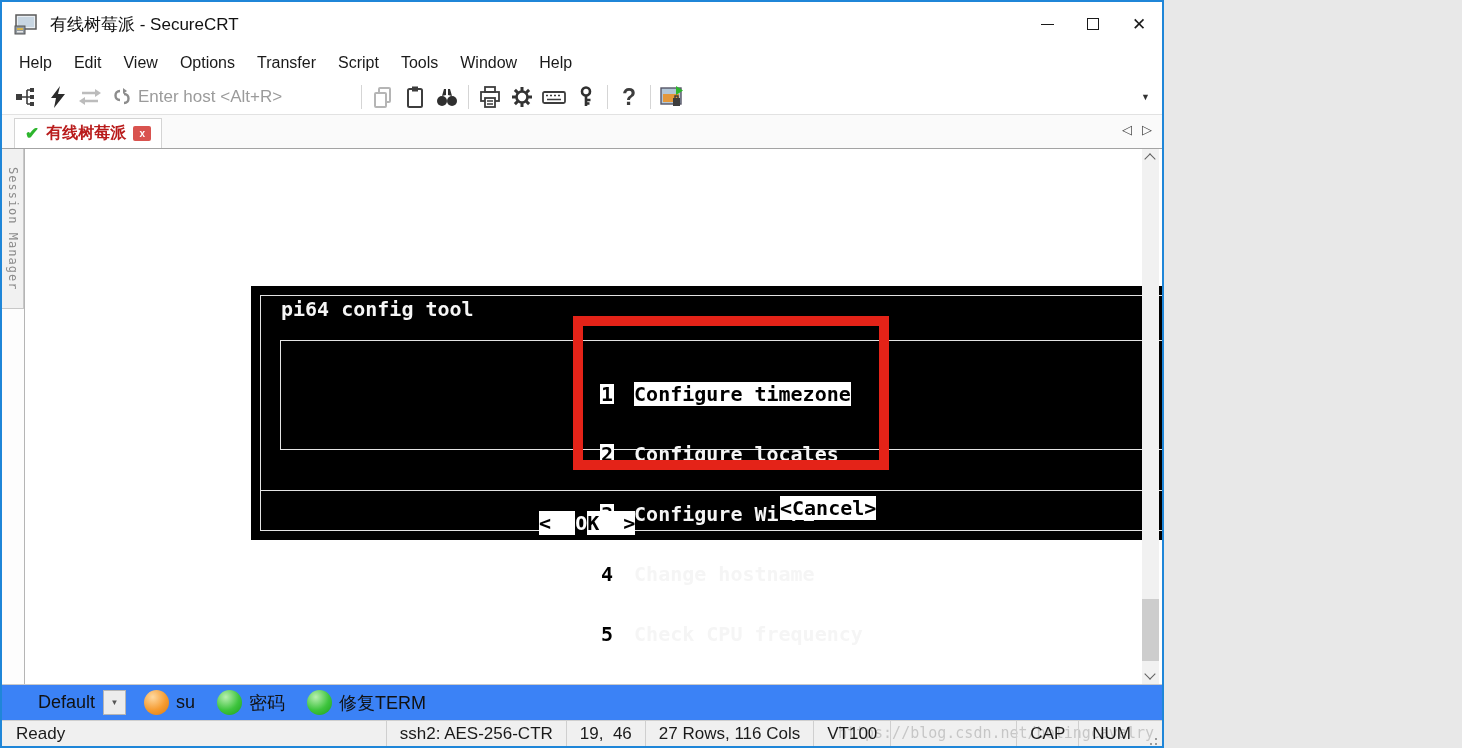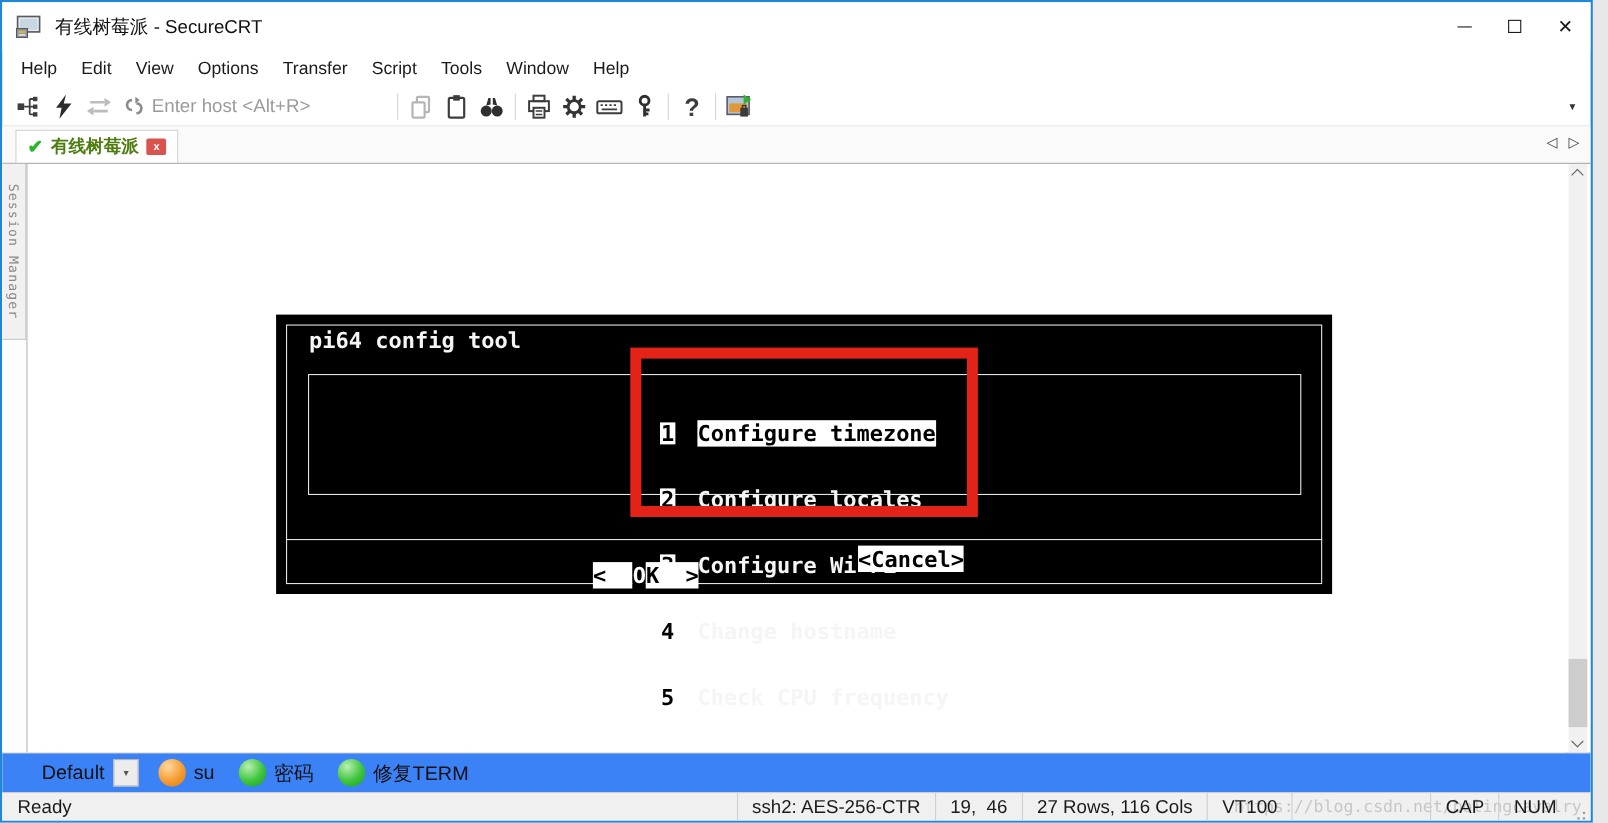--- a/index.html
+++ b/index.html
@@ -1,17 +1,17 @@
 <!DOCTYPE html>
 <html><head>
 <meta charset="utf-8">
 <style>
   * { margin:0; padding:0; box-sizing:border-box; }
   html,body { width:1462px; height:748px; background:#e8e8e8; font-family:"Liberation Sans", sans-serif; }
-  .window { position:relative; width:1448px; height:748px; background:#ffffff;
+  .window { position:relative; width:1164px; height:748px; background:#ffffff;
             border:2px solid #1f86d8; display:flex; flex-direction:column; overflow:hidden; }
 
   
   .titlebar { height:44px; display:flex; align-items:center; background:#ffffff; flex:0 0 auto; }
   .app-icon { margin-left:12px; width:26px; height:24px; position:relative; }
   .title-text { margin-left:10px; font-size:17px; color:#111; }
   .win-controls { margin-left:auto; display:flex; height:100%; }
   .wc { width:46px; display:flex; align-items:center; justify-content:center; cursor:default; }
   .wc-min i { display:block; width:13px; border-top:1.6px solid #1a1a1a; }
   .wc-max i { display:block; width:12px; height:12px; border:1.4px solid #1a1a1a; }
@@ -28,21 +28,21 @@
   .host-input { width:218px; border:none; outline:none; font-size:17px; color:#701a75; background:transparent; font-family:"Liberation Sans",sans-serif; }
   .host-input::placeholder { color:#9b9b9b; }
   .help-glyph { font-size:23px; font-weight:700; color:#3d3d3d; }
   .overflow-arrow { position:absolute; right:12px; top:12px; font-size:9px; color:#333; }
 
   
   .tabbar { height:33px; background:#fafafa; position:relative; flex:0 0 auto; }
   .session-tab { position:absolute; left:12px; bottom:0; height:30px; display:flex; align-items:center; gap:7px;
                  background:#fff; border:1px solid #d4d4d4; border-bottom:none; padding:0 10px; }
   .tab-check { color:#2db52d; font-size:17px; font-weight:700; }
-  .tab-label { font-size:16px; font-weight:700; color:#4d7c0f; }
+  .tab-label { font-size:16px; font-weight:700; color:#b91c1c; }
   .tab-close { width:18px; height:15px; background:#d9534f; border-radius:2px; color:#fff; font-size:10px;
                display:flex; align-items:center; justify-content:center; font-weight:700; line-height:1; }
   .tab-nav { position:absolute; right:10px; top:7px; display:flex; gap:10px; color:#444; font-size:13px; }
 
   
   .main { flex:1 1 auto; position:relative; background:#fff; border-top:1px solid #a3a3a3; }
   .side-strip { position:absolute; left:0; top:0; bottom:0; width:22px; background:#fdfdfd; }
   .side-tab { position:absolute; left:0; top:0; width:22px; height:160px; background:#f1f1f1;
               border-right:1px solid #c8c8c8; border-bottom:1px solid #c8c8c8;
               display:flex; align-items:center; justify-content:center; }

